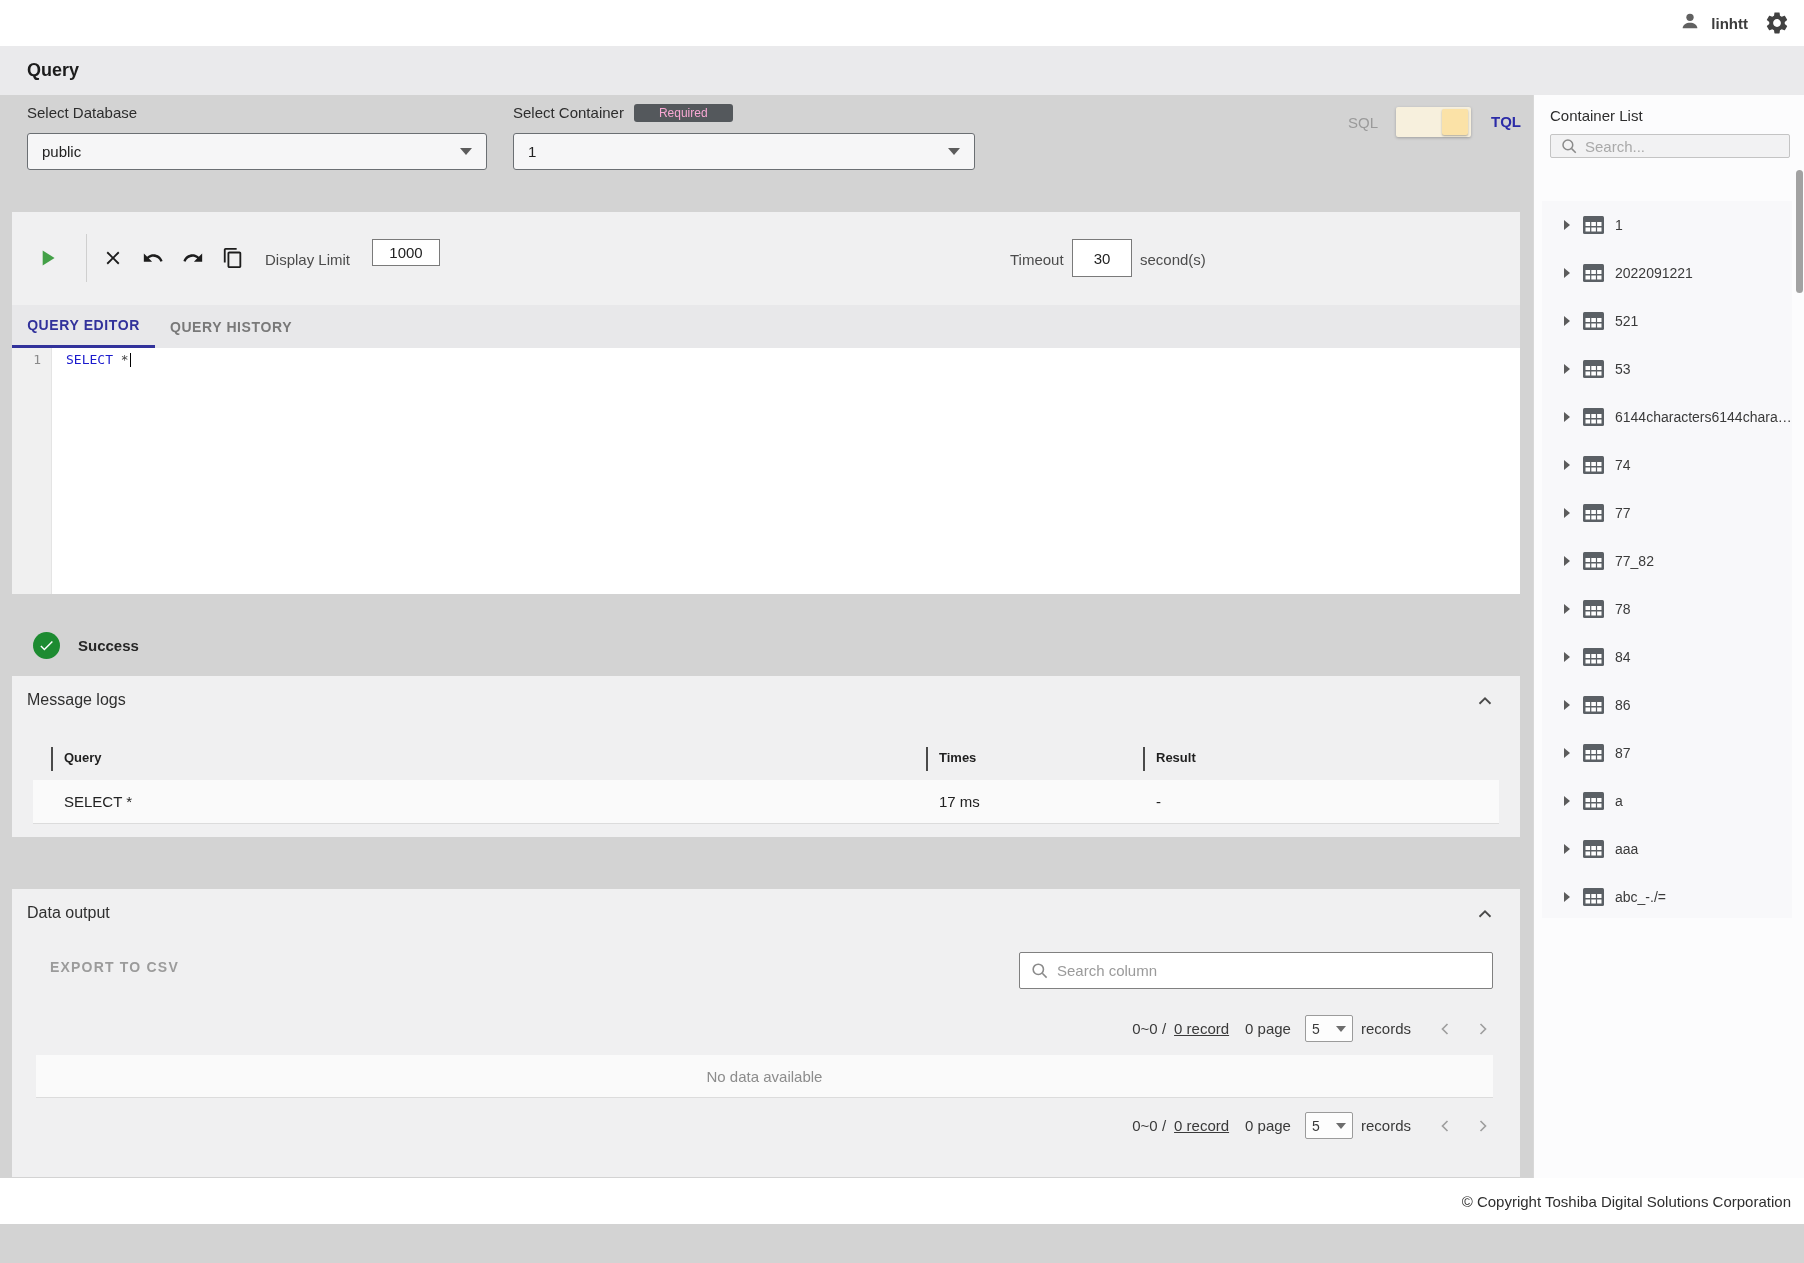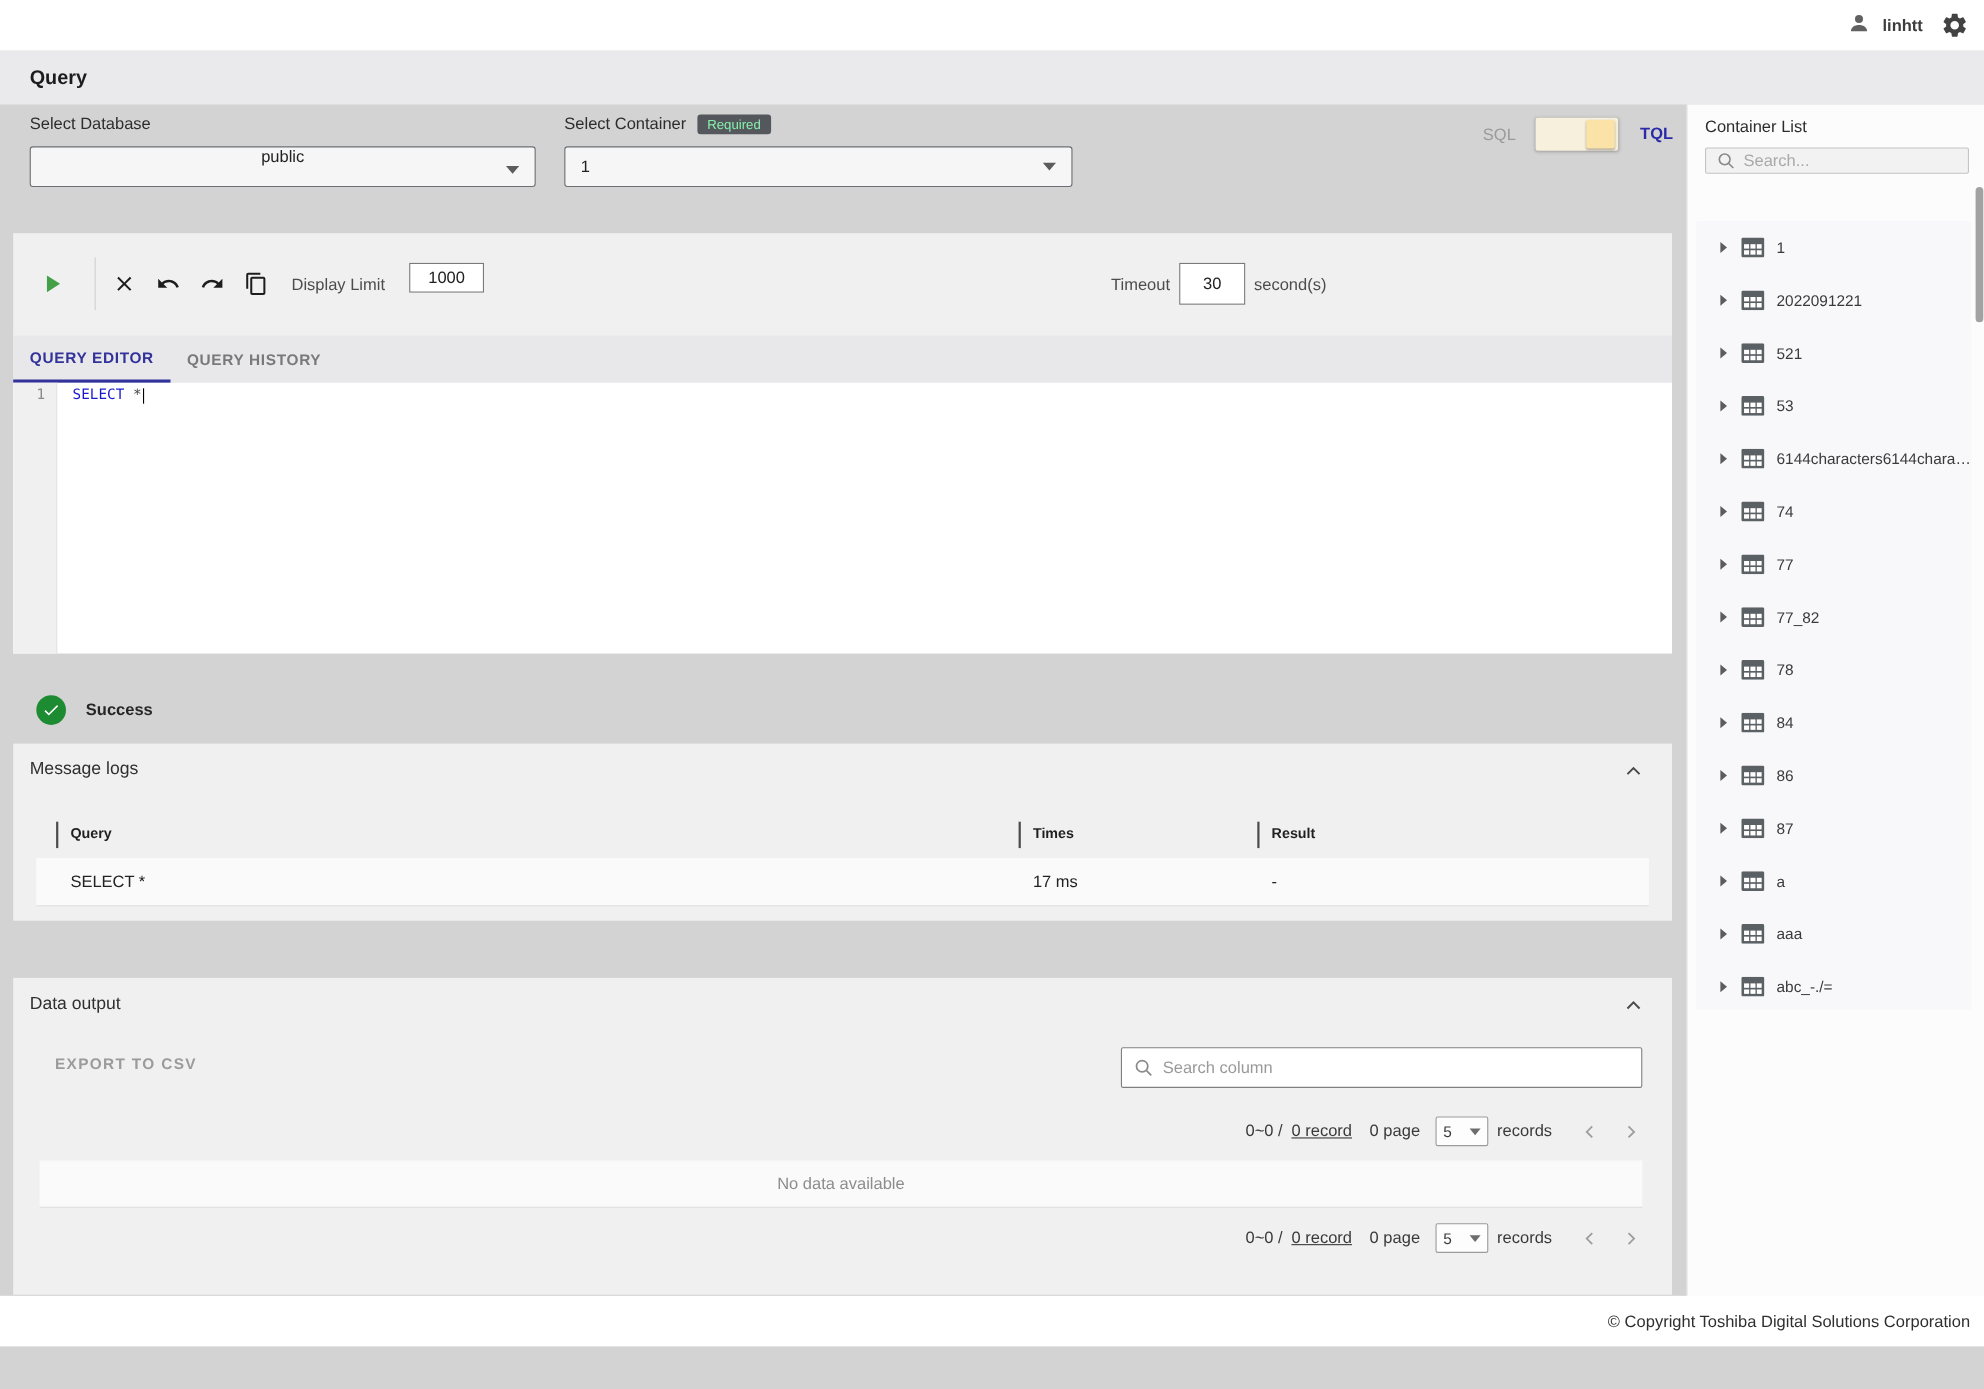--- a/index.html
+++ b/index.html
@@ -23,29 +23,29 @@
   .title-bar {
     position:absolute; left:0; top:46px; width:1804px; height:49px;
     background:#eaeaec; display:flex; align-items:center; padding-left:27px;
   }
   .page-title { font-weight:bold; font-size:18px; color:#1c1c1c; }
   
   .field-label { position:absolute; font-size:15px; color:#2d2d2d; }
   .lbl-db { left:27px; top:104px; }
   .lbl-container { left:513px; top:104px; display:flex; align-items:flex-start; gap:10px; }
   .req-badge {
-    background:#54585c; color:#86efac; font-size:12px; border-radius:3px;
-    padding:3px 9px; line-height:1;
+    background:#54585c; color:#f9a8d4; font-size:12px; border-radius:3px;
+    padding:3px 25px; line-height:1;
   }
   .select-box {
     position:absolute; height:37px; background:#f6f6f7; border:1px solid #6b6f73;
     border-radius:3px; display:flex; align-items:center; padding:0 14px;
     font-size:15px; color:#222; cursor:pointer;
   }
-  .sel-db { left:27px; top:133px; width:460px;flex-direction:column; }
+  .sel-db { left:27px; top:133px; width:460px; }
   .sel-container { left:513px; top:133px; width:462px; }
   .select-box .caret { margin-left:auto; width:0; height:0;
     border-left:6px solid transparent; border-right:6px solid transparent;
     border-top:7px solid #5c5c5c; }
   
   .mode-sql { position:absolute; left:1348px; top:114px; font-size:15px; color:#9a9a9a; }
   .mode-toggle {
     position:absolute; left:1396px; top:107px; width:75px; height:30px;
     background:#f7f0dd; border-radius:2px; cursor:pointer;
     box-shadow:0 1px 3px rgba(0,0,0,.25);

